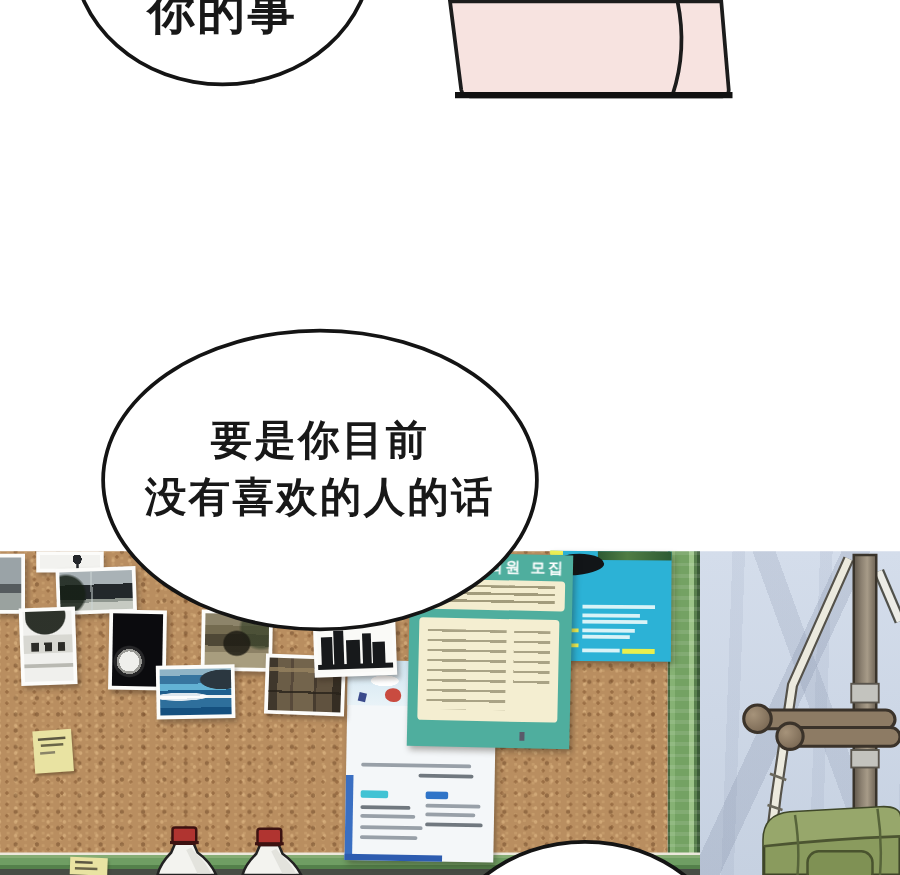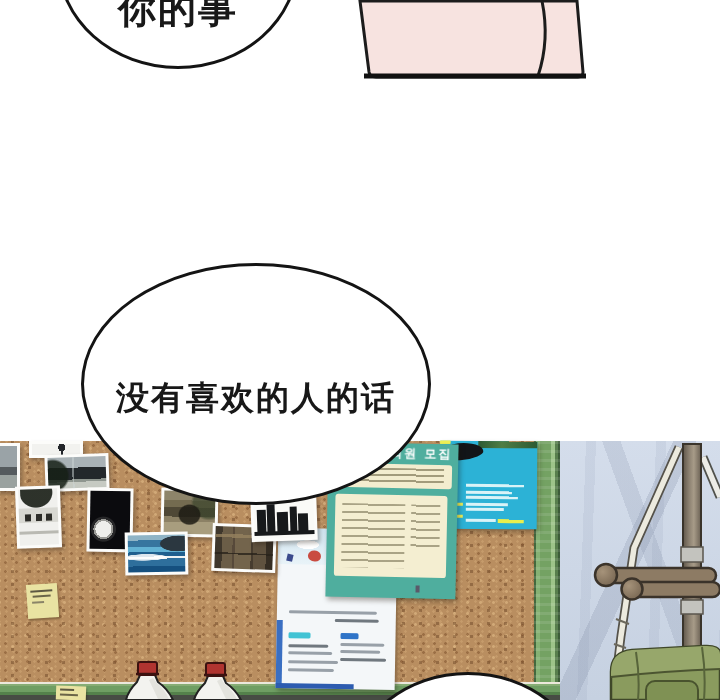--- a/index.html
+++ b/index.html
@@ -335,18 +335,19 @@
       <g>
         <path d="M208,235 L205,242 Q196,251 194,259 L241,259 Q236,249 226,242 L223,235 Z" fill="#f3f3ef" stroke="#222" stroke-width="2"></path>
         <path d="M221,238 L224,242 Q233,250 237,258 L226,258 Q221,248 217,240 Z" fill="#dcdcd5" opacity="0.7"></path>
         <rect x="206" y="222" width="19" height="13" rx="2" fill="#b03430" stroke="#3c1210" stroke-width="2"></rect>
         <path d="M204,234 L227,234" stroke="#3c1210" stroke-width="2.5"></path>
       </g>
     </svg>
   </div>
 
   <div class="bubble bubble-mid">
+    <div class="btext l1">要是你目前</div>
     <div class="btext l2">没有喜欢的人的话</div>
   </div>
 
   <div class="bubble bubble-bot"></div>
 
 </div>
 
 </body></html>

